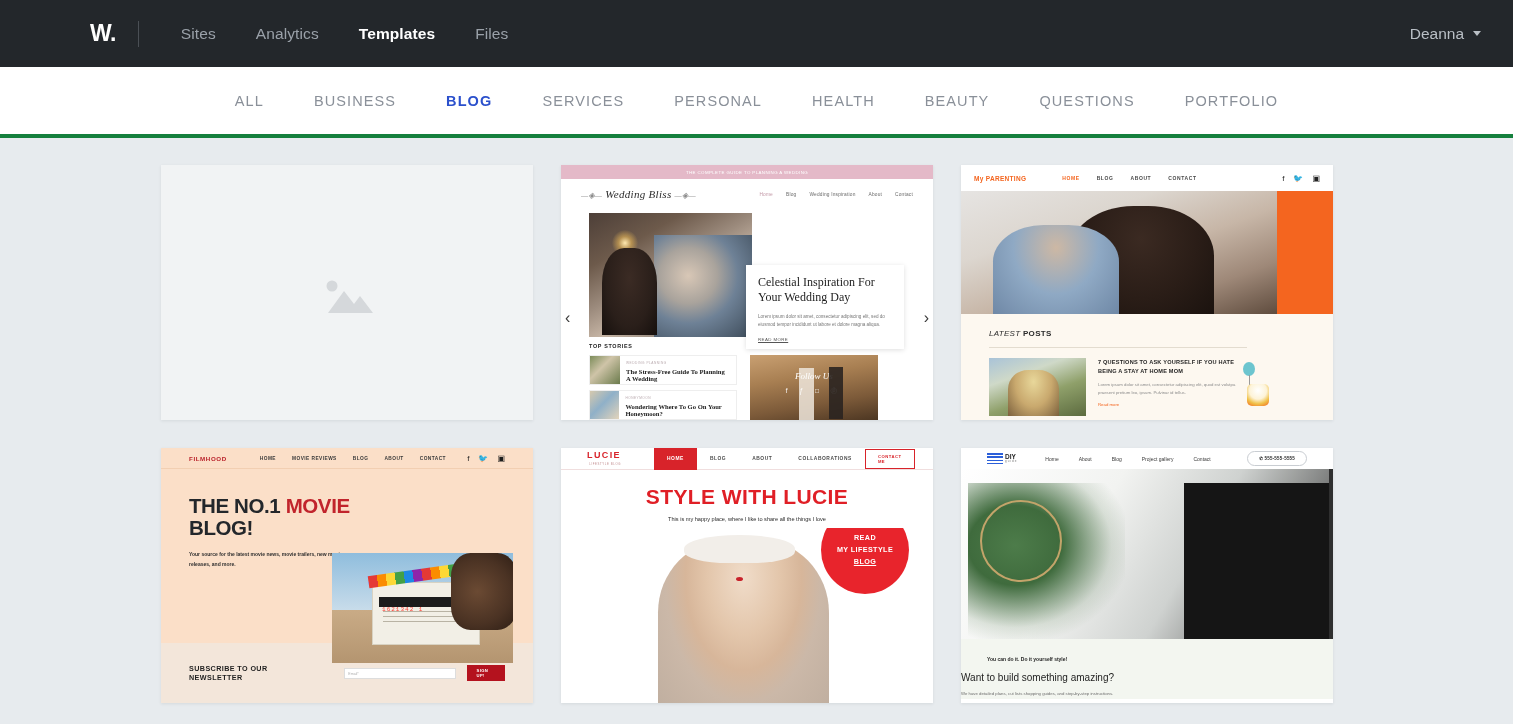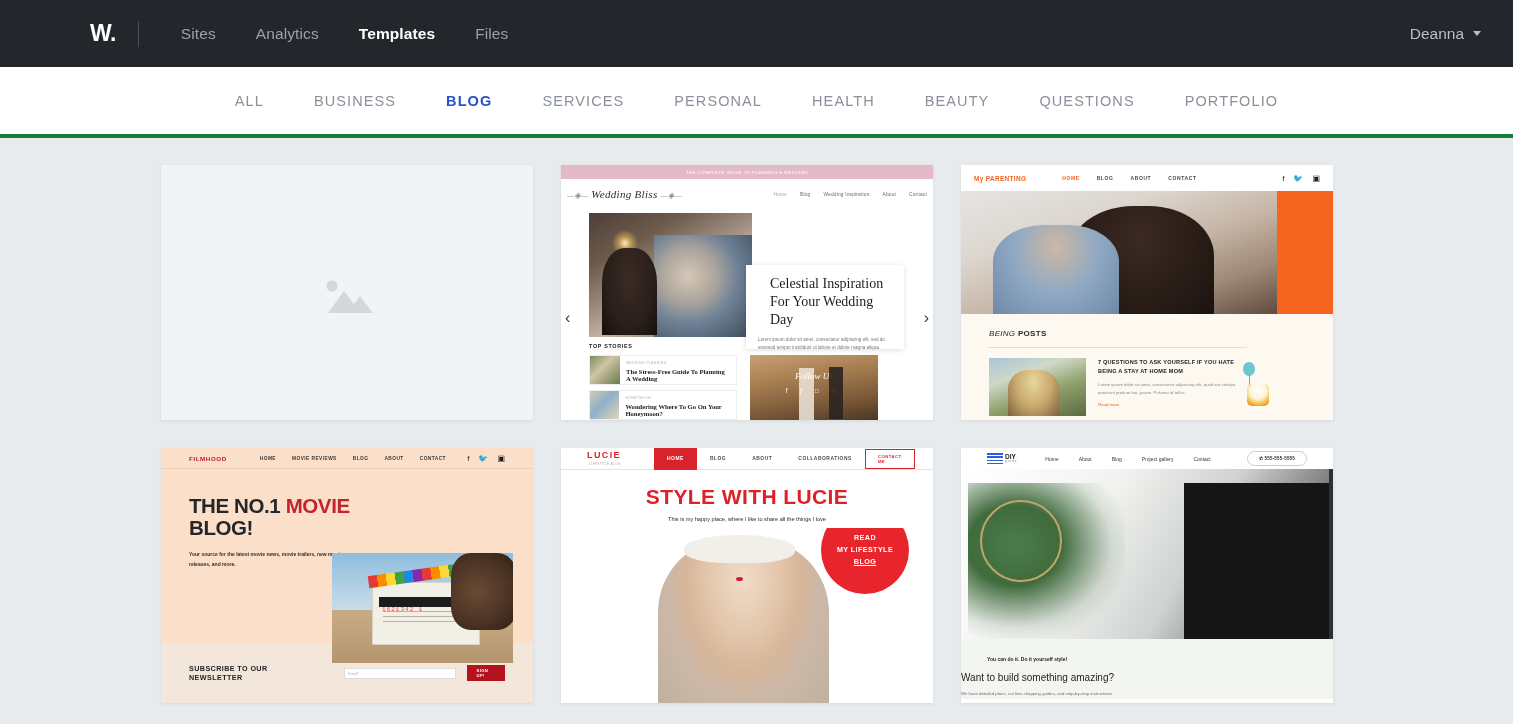--- a/index.html
+++ b/index.html
@@ -67,21 +67,21 @@
   
   .ph { background: #f1f3f4; display:flex; align-items:center; justify-content:center; }
   .ph-ico { position: relative; width: 58px; height: 40px; }
 
   
   .w-banner { height: 14px; background: #e4b9c8; position: relative; }
   .w-banner span {
     position:absolute; left:50%; top:50%; transform: translate(-50%,-50%);
     color:#fff; font-size:4.4px; letter-spacing:.4px; white-space: nowrap;
   }
-  .w-head { height: 30px; background:#fff; display:flex; align-items:center; padding: 0 6px; }
+  .w-head { height: 30px; background:#fff; display:flex; align-items:center; padding: 0 20px; }
   .w-logo { font-family:"Liberation Serif", serif; font-style: italic; font-size:11px; color:#2c2c2c; letter-spacing:.3px;}
   .w-logo .orn { font-size: 8px; color:#8a8a8a; }
   .w-nav { margin-left:auto; display:flex; gap:13px; }
   .w-nav span { font-size:4.8px; color:#6a6a6a; letter-spacing:.2px;}
   .w-nav span.on { color:#c49aa8; }
   .w-hero { position: relative; height: 128px; padding: 4px 0 0 28px; background:#fff;}
   .w-photo {
     width: 163px; height: 124px;
     background: linear-gradient(150deg,#4d3f38 0%,#6d5a4b 25%,#9c8b7d 45%,#c5b4a4 60%,#8b7f74 80%,#3b2f28 100%);
     position: relative; overflow:hidden;
@@ -94,21 +94,21 @@
     content:""; position:absolute; left:8%; top:28%; width:34%; height:70%;
     background: radial-gradient(ellipse at 50% 35%, #3b2b24 0%, #2a1f1a 60%, #150f0c 100%);
     border-radius: 40% 40% 0 0;
   }
   .w-sparkle{ position:absolute; left:14%; top:14%; width:26px;height:26px; border-radius:50%;
     background: radial-gradient(circle,#ffe9b0 0%, rgba(255,200,90,.5) 35%, rgba(255,160,40,0) 72%); }
   .w-box {
     position:absolute; left:185px; top:56px; width:158px; height:84px;
     background:#fff; box-shadow:0 1px 5px rgba(0,0,0,.13); padding:10px 12px;
   }
-  .w-box h4 { font-family:"Liberation Serif",serif; font-size:14px; line-height:1.28; color:#1d1d1d; font-weight:400;margin-left:12px;}
+  .w-box h4 { font-family:"Liberation Serif",serif; font-size:12px; line-height:1.28; color:#1d1d1d; font-weight:400;}
   .w-box p { font-size:4.6px; color:#777; line-height:1.8; margin-top:7px;}
   .w-box .more { font-size:4.4px; color:#555; margin-top:8px; text-decoration: underline; letter-spacing:.4px;}
   .w-arrow { position:absolute; top:100px; font-size:16px; color:#3b3b3b; }
   .w-arrow.l { left: 4px; }
   .w-arrow.r { right: 4px; }
   .w-stories { position:absolute; left:0; top:178px; width:100%; padding:0 28px; }
   .w-stories h5 { font-size:5.4px; font-weight:700; color:#222; letter-spacing:.7px; margin-bottom:6px;}
   .w-srow { display:flex; gap:13px; }
   .w-list { width: 148px; }
   .w-item { display:flex; height:30px; border:1px solid #eee; background:#fff; margin-bottom:5px;}
@@ -378,21 +378,21 @@
       </div>
     </div>
     <div class="p-hero">
       <div class="p-photo">
         <div class="p-flower"></div>
       </div>
       <div class="p-rail"></div>
     </div>
     <div class="p-latest">
       <div class="lt">
-        <i>BEING </i><b>POSTS</b>
+        <i>LATEST </i><b>POSTS</b>
       </div>
       <div class="p-rule"></div>
       <div class="p-post">
         <div class="p-pimg"></div>
         <div class="p-ptxt">
           <h6>7 QUESTIONS TO ASK YOURSELF IF YOU HATE BEING A STAY AT HOME MOM</h6>
           <p>Lorem ipsum dolor sit amet, consectetur adipiscing elit, quod est volutpa praesent pretium leo, ipsum. Pulvinar id tellus.</p>
           <div class="rm">Read more</div>
         </div>
       </div>

